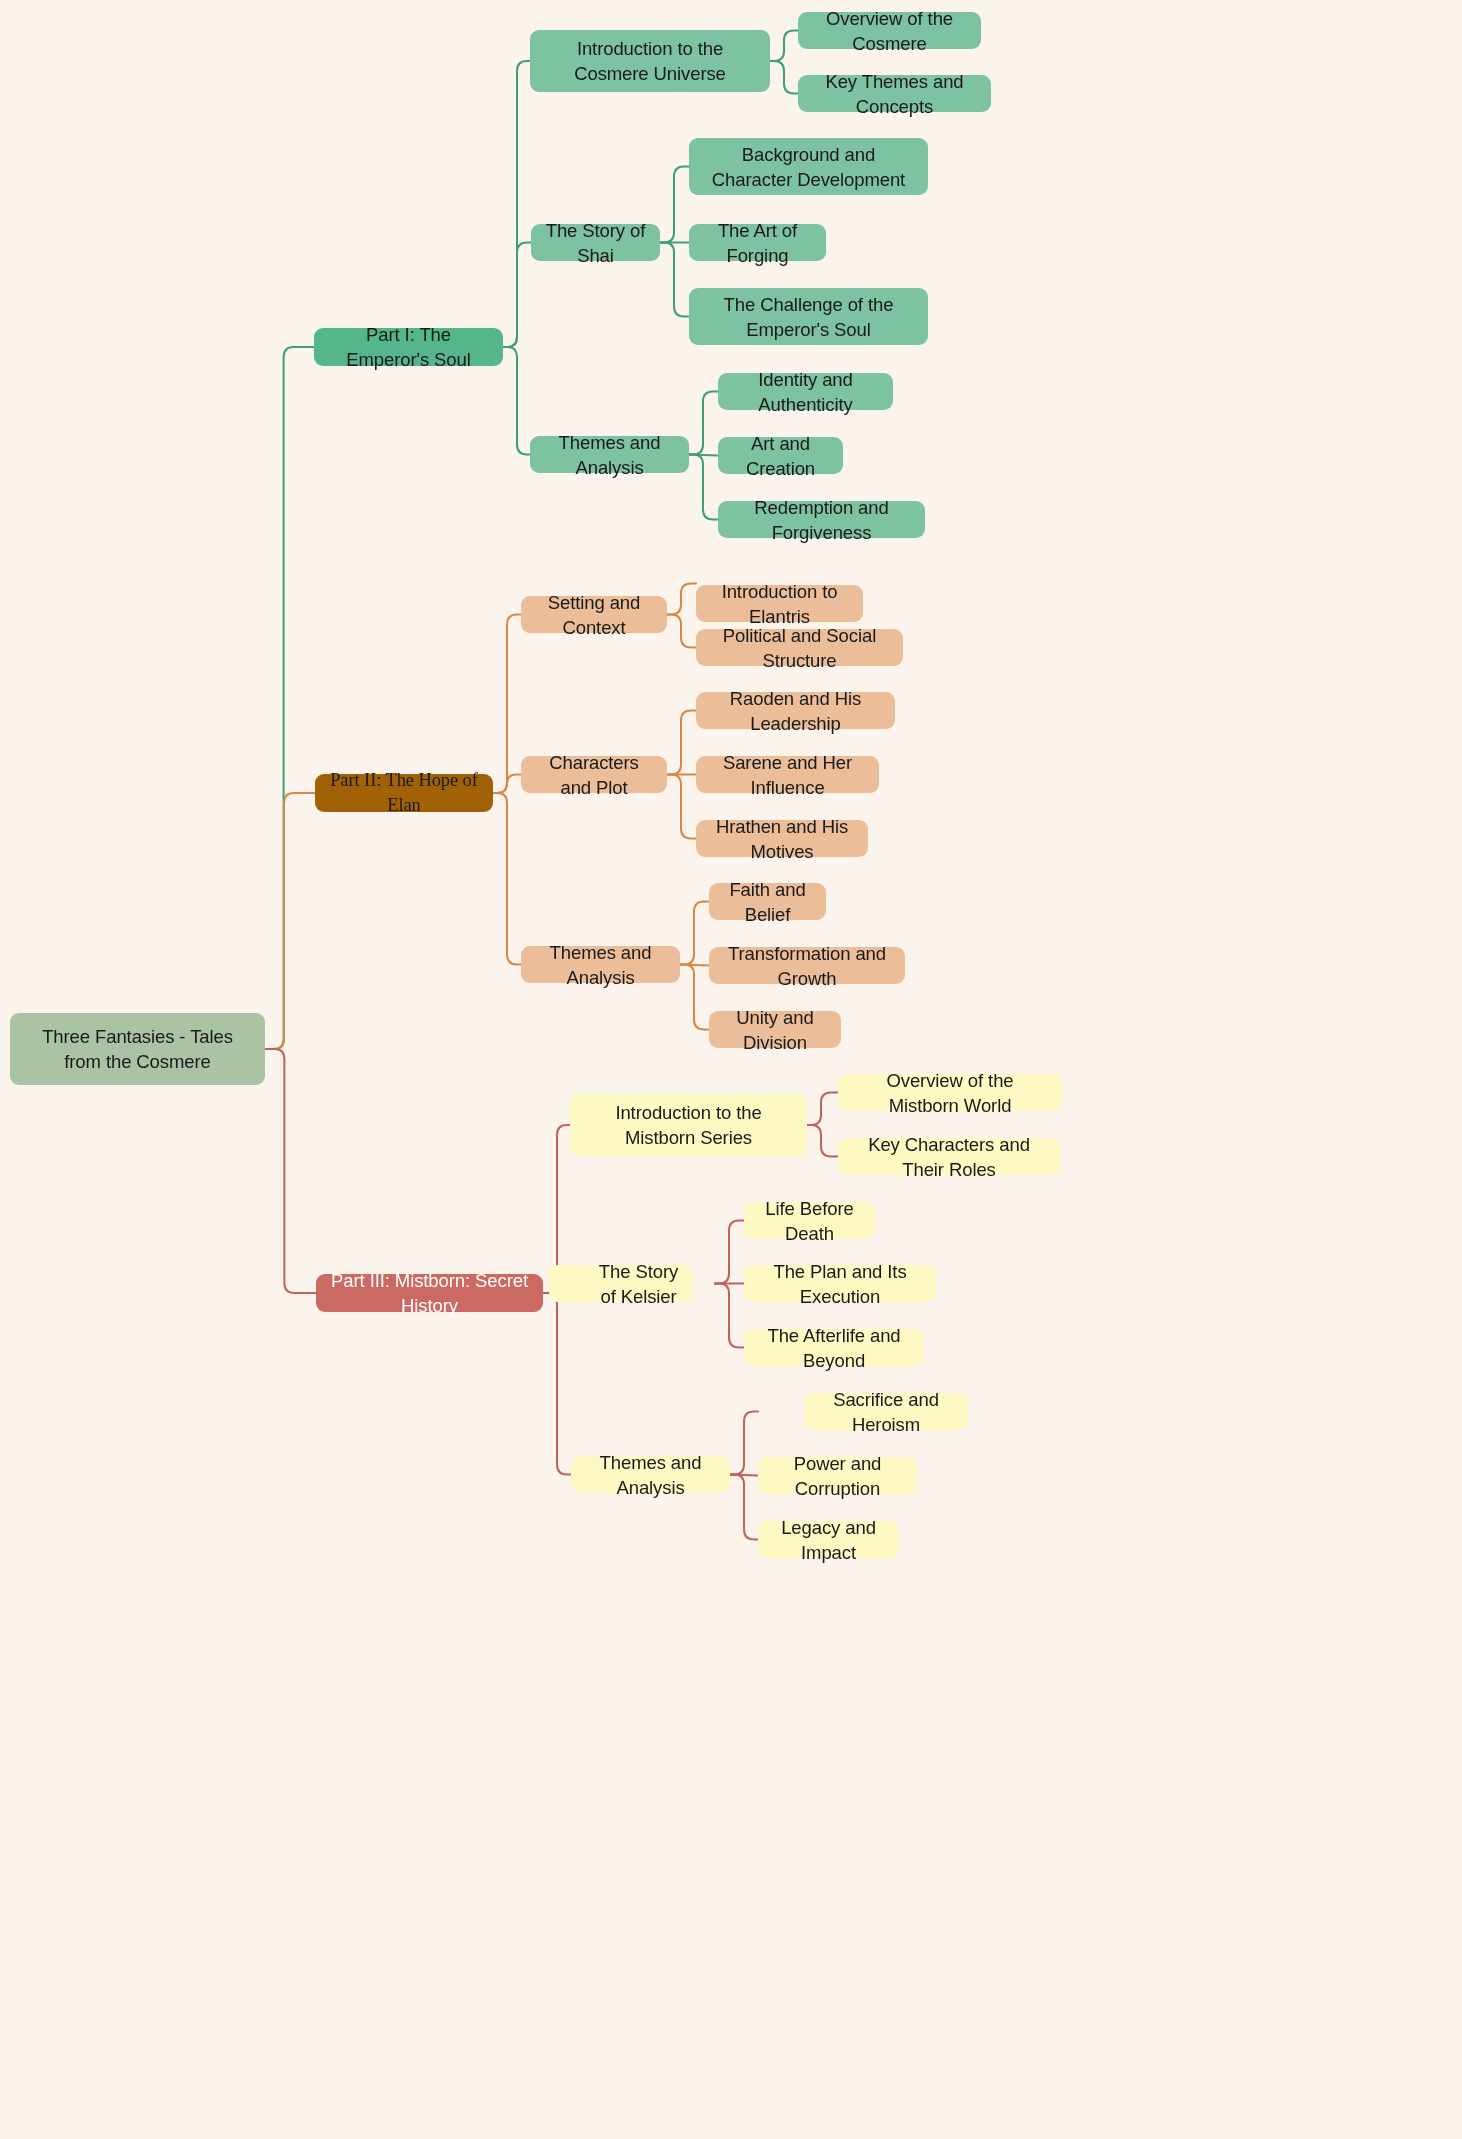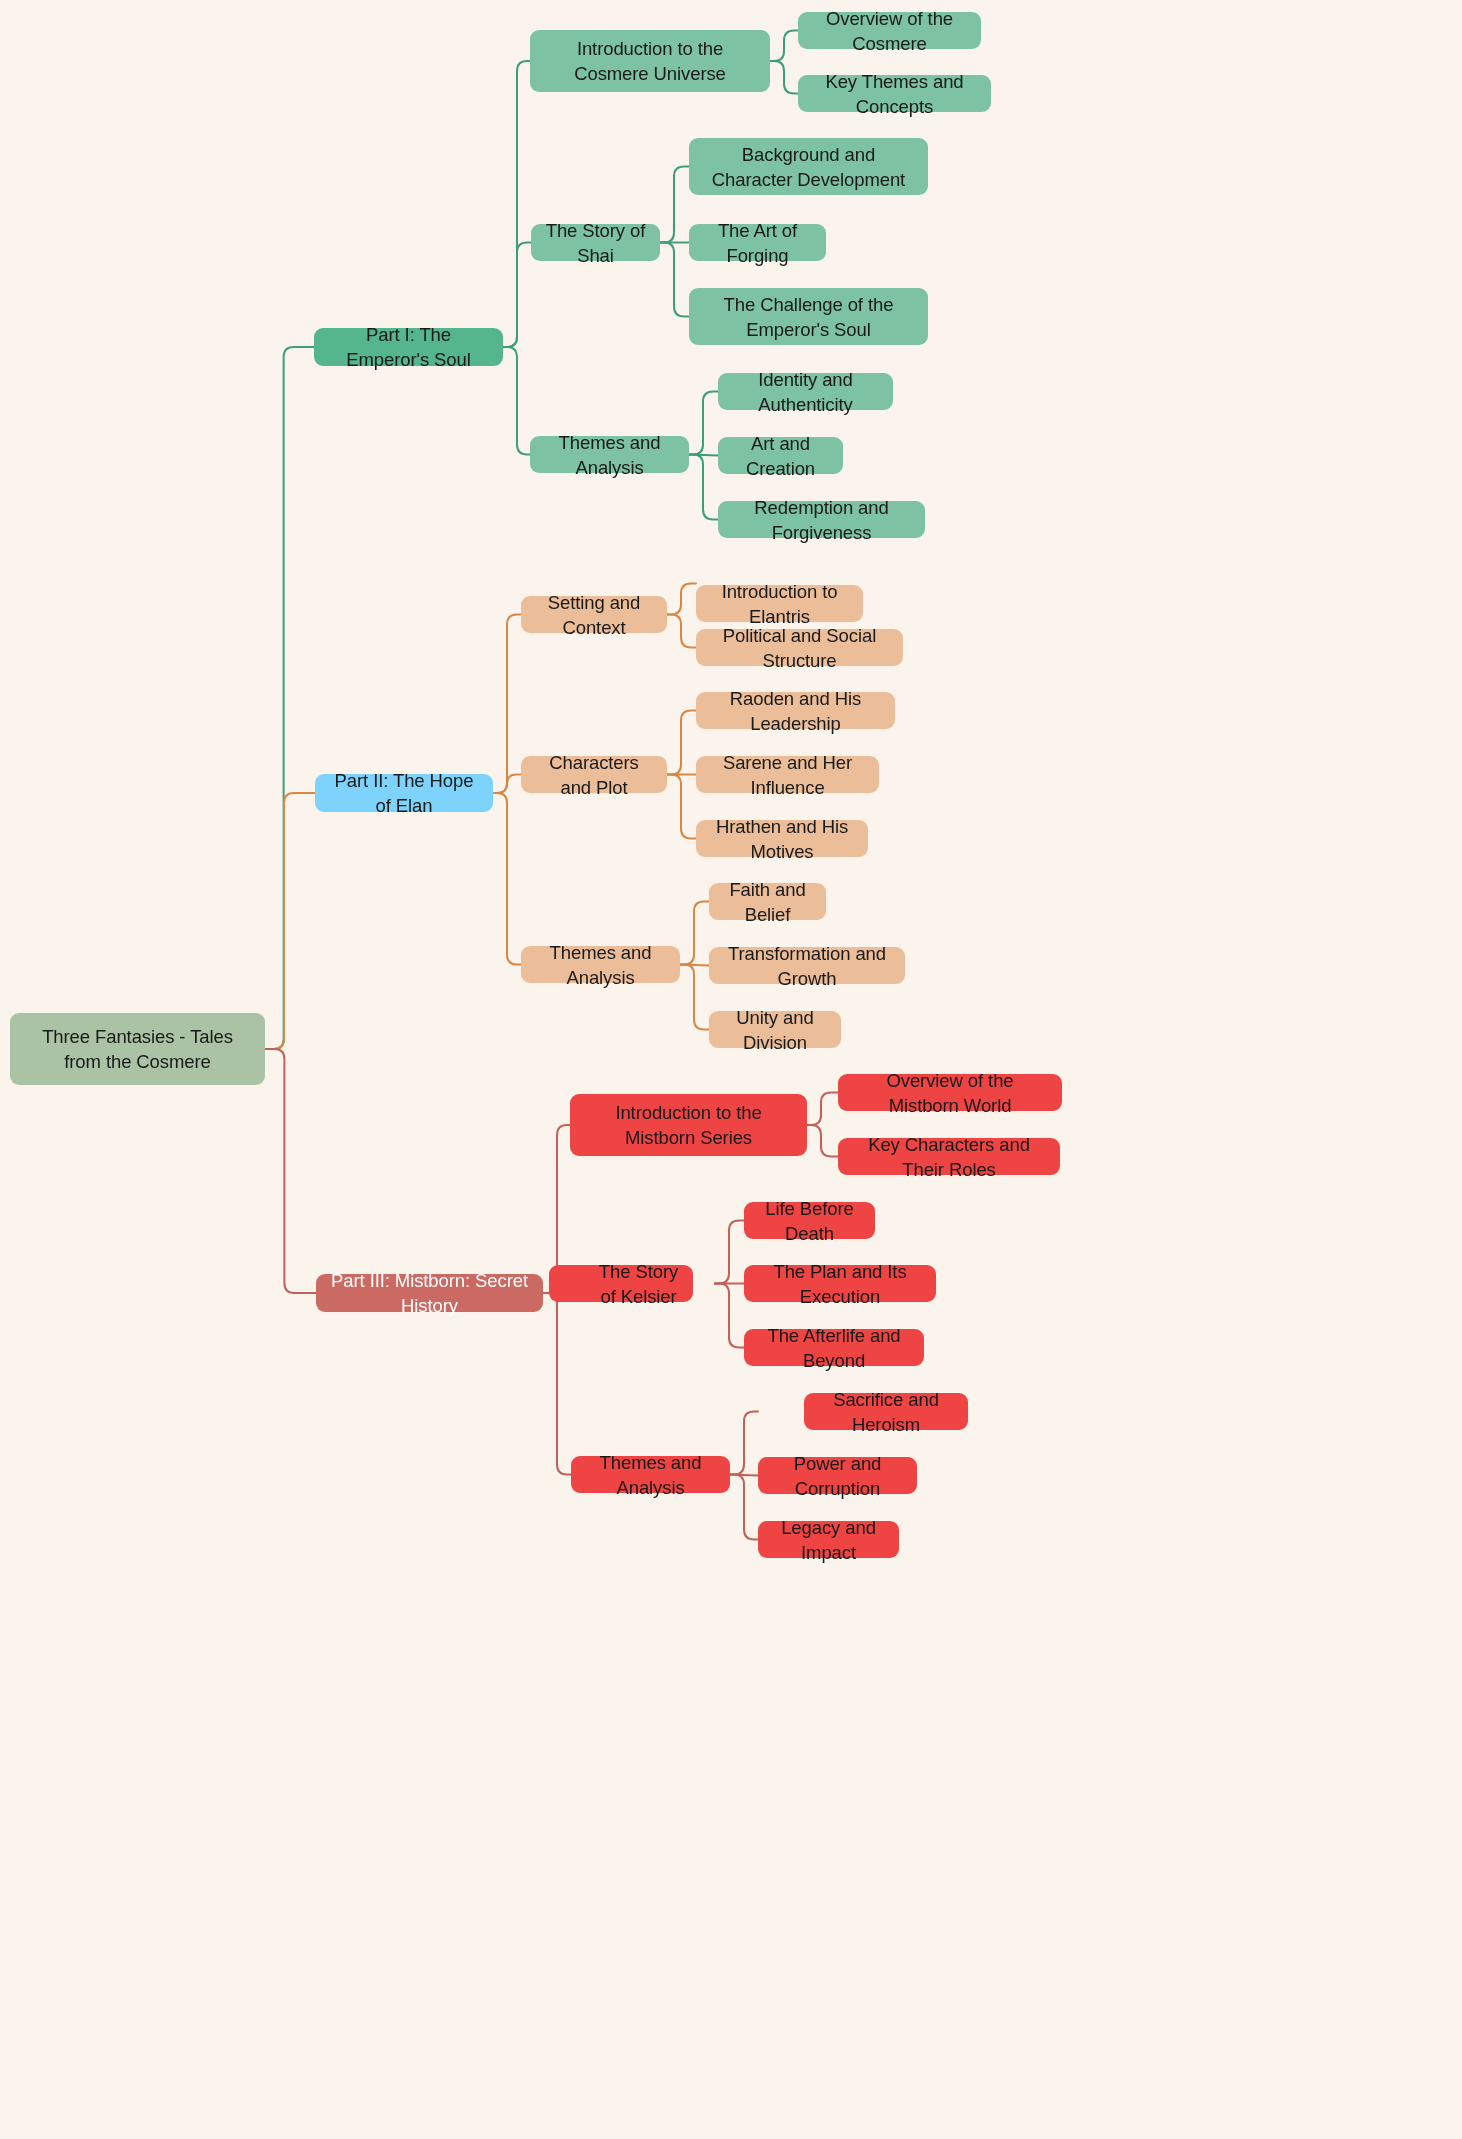--- a/index.html
+++ b/index.html
@@ -38,25 +38,25 @@
     line-height: 25px;
     padding: 4px 13px;
     letter-spacing: -0.1px;
     white-space: pre-line;
   }
   .mm-node.root {
     background: #A9C3A4;
     font-size: 18.5px;
   }
   .mm-node.lvl1-green { background: #55B58C; }
-  .mm-node.lvl1-orange { background: #7dd3fc; }
+  .mm-node.lvl1-orange { background: #a16207; font-family: Liberation Serif, serif; }
   .mm-node.lvl1-red    { background: #CB6A62; color: #ffffff; }
   .mm-node.green { background: #7CC2A3; }
   .mm-node.orange { background: #EBBE99; }
-  .mm-node.red { background: #ef4444; }
+  .mm-node.red { background: #fef9c3; }
 </style>
 </head>
 <body>
 
 <div id="mindmap-canvas">
   <svg id="edge-layer" viewBox="0 0 1462 2139">
       <path d="M 265 1049 L 273.62 1049 Q 283.62 1049 283.62 1039 L 283.62 357 Q 283.62 347 293.62 347 L 314 347" fill="none" stroke="#3E9E7A" stroke-width="2" stroke-linecap="round"></path>
       <path d="M 265 1049 L 274 1049 Q 284 1049 284 1039 L 284 803 Q 284 793 294 793 L 315 793" fill="none" stroke="#D98744" stroke-width="2" stroke-linecap="round"></path>
       <path d="M 265 1049 L 274.38 1049 Q 284.38 1049 284.38 1059 L 284.38 1283 Q 284.38 1293 294.38 1293 L 316 1293" fill="none" stroke="#C26158" stroke-width="2" stroke-linecap="round"></path>
       <path d="M 503 347 L 507 347 Q 517 347 517 337 L 517 71 Q 517 61 527 61 L 530 61" fill="none" stroke="#3E9E7A" stroke-width="2" stroke-linecap="round"></path>

